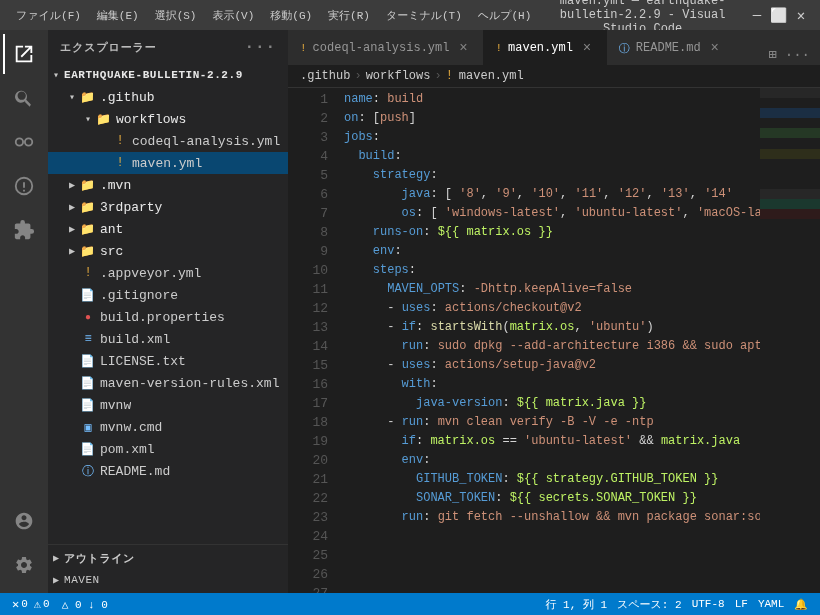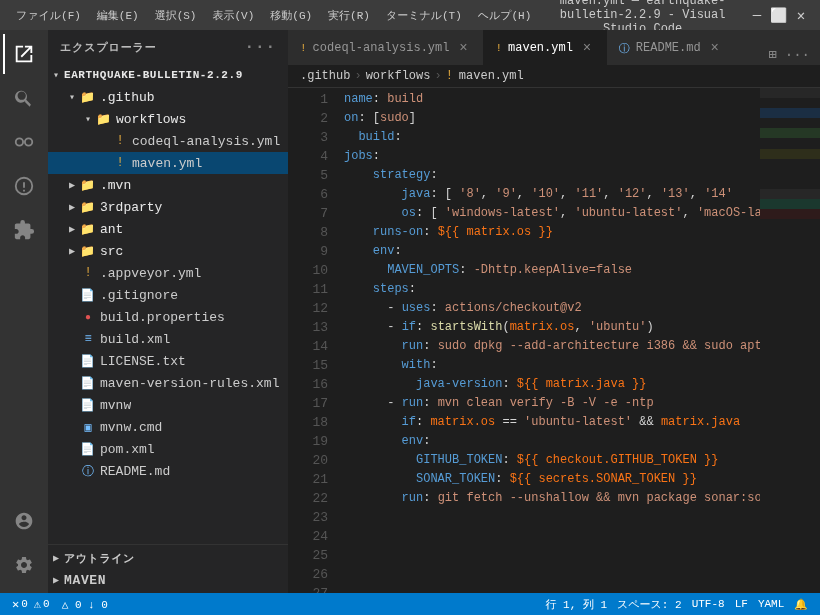--- a/index.html
+++ b/index.html
@@ -306,21 +306,21 @@
         #3a1a1a 24%, #3a1a1a 26%,
         transparent 26%
       );
     }
 
     
     .sy-key { color: #569cd6; }
     .sy-str { color: #ce9178; }
     .sy-op { color: #d4d4d4; }
     .sy-func { color: #dcdcaa; }
-    .sy-var { color: #f97316; }
+    .sy-var { color: #bef264; }
     .sy-punct { color: #d4d4d4; }
 
     
     .status-bar {
       height: 22px;
       background: #007acc;
       display: flex;
       align-items: center;
       padding: 0 8px;
       gap: 12px;
@@ -550,21 +550,21 @@
 
     </div>
 
     <div style="border-top:1px solid #333; padding:2px 0;">
       <div class="tree-item">
         <div class="tree-arrow">▶</div>
         <span class="tree-label" style="font-size:11px;font-weight:bold;text-transform:uppercase;letter-spacing:0.05em">アウトライン</span>
       </div>
       <div class="tree-item">
         <div class="tree-arrow">▶</div>
-        <span class="tree-label" style="font-size:13px;font-weight:bold;text-transform:uppercase;letter-spacing:0.05em">MAVEN</span>
+        <span class="tree-label" style="font-size:11px;font-weight:normal;text-transform:uppercase;letter-spacing:0.05em">MAVEN</span>
       </div>
     </div>
   </div>
 
   <div class="editor-area">
 
     <div class="tabs-bar">
       <div class="tab">
         <span class="tab-icon icon-exclaim" style="color:#e2a93e">!</span>
         <span>codeql-analysis.yml</span>
@@ -621,40 +621,41 @@
           <div>22</div>
           <div>23</div>
           <div>24</div>
           <div>25</div>
         <div>26</div>
           <div>27</div>
       </div>
       <div class="code-content">
         <span class="code-line"><span class="sy-key">name</span><span class="sy-op">:</span> <span class="sy-str">build</span></span>
         <span class="code-line"></span>
-        <span class="code-line"><span class="sy-key">on</span><span class="sy-op">:</span> <span class="sy-punct">[</span><span class="sy-str">sudo</span><span class="sy-punct">]</span></span>
+        <span class="code-line"><span class="sy-key">on</span><span class="sy-op">:</span> <span class="sy-punct">[</span><span class="sy-str">push</span><span class="sy-punct">]</span></span>
         <span class="code-line"></span>
+        <span class="code-line"><span class="sy-key">jobs</span><span class="sy-op">:</span></span>
         <span class="code-line">  <span class="sy-key">build</span><span class="sy-op">:</span></span>
-        <span class="code-line"><span class="sy-key">jobs</span><span class="sy-op">:</span></span>
         <span class="code-line">    <span class="sy-key">strategy</span><span class="sy-op">:</span></span>
         <span class="code-line">        <span class="sy-key">java</span><span class="sy-op">:</span> <span class="sy-punct">[</span> <span class="sy-str">'8'</span><span class="sy-op">,</span> <span class="sy-str">'9'</span><span class="sy-op">,</span> <span class="sy-str">'10'</span><span class="sy-op">,</span> <span class="sy-str">'11'</span><span class="sy-op">,</span> <span class="sy-str">'12'</span><span class="sy-op">,</span> <span class="sy-str">'13'</span><span class="sy-op">,</span> <span class="sy-str">'14'</span>   </span>
         <span class="code-line">        <span class="sy-key">os</span><span class="sy-op">:</span> <span class="sy-punct">[</span> <span class="sy-str">'windows-latest'</span><span class="sy-op">,</span> <span class="sy-str">'ubuntu-latest'</span><span class="sy-op">,</span> <span class="sy-str">'macOS-latest'</span> </span>
         <span class="code-line">    <span class="sy-key">runs-on</span><span class="sy-op">:</span> <span class="sy-var">${{ matrix.os }}</span></span>
         <span class="code-line">    <span class="sy-key">env</span><span class="sy-op">:</span></span>
+        <span class="code-line">    <span class="sy-key">steps</span><span class="sy-op">:</span></span>
         <span class="code-line">      <span class="sy-key">MAVEN_OPTS</span><span class="sy-op">:</span> <span class="sy-str">-Dhttp.keepAlive=false</span></span>
-        <span class="code-line">    <span class="sy-key">steps</span><span class="sy-op">:</span></span>
         <span class="code-line">      <span class="sy-op">-</span> <span class="sy-key">uses</span><span class="sy-op">:</span> <span class="sy-str">actions/checkout@v2</span></span>
         <span class="code-line">      <span class="sy-op">-</span> <span class="sy-key">if</span><span class="sy-op">:</span> <span class="sy-func">startsWith</span><span class="sy-op">(</span><span class="sy-var">matrix.os</span><span class="sy-op">,</span> <span class="sy-str">'ubuntu'</span><span class="sy-op">)</span></span>
         <span class="code-line">        <span class="sy-key">run</span><span class="sy-op">:</span> <span class="sy-str">sudo dpkg --add-architecture i386 &amp;&amp; sudo apt-get update &amp;&amp; su</span></span>
+        <span class="code-line">      <span class="sy-op">-</span> <span class="sy-key">uses</span><span class="sy-op">:</span> <span class="sy-str">actions/setup-java@v2</span></span>
         <span class="code-line">        <span class="sy-key">with</span><span class="sy-op">:</span></span>
         <span class="code-line">          <span class="sy-key">java-version</span><span class="sy-op">:</span> <span class="sy-var">${{ matrix.java }}</span></span>
         <span class="code-line">      <span class="sy-op">-</span> <span class="sy-key">run</span><span class="sy-op">:</span> <span class="sy-str">mvn clean verify -B -V -e -ntp</span></span>
         <span class="code-line">        <span class="sy-key">if</span><span class="sy-op">:</span> <span class="sy-var">matrix.os</span> <span class="sy-op">==</span> <span class="sy-str">'ubuntu-latest'</span> <span class="sy-op">&amp;&amp;</span> <span class="sy-var">matrix.java</span>  </span>
         <span class="code-line">        <span class="sy-key">env</span><span class="sy-op">:</span></span>
-        <span class="code-line">          <span class="sy-key">GITHUB_TOKEN</span><span class="sy-op">:</span> <span class="sy-var">${{ checkout.GITHUB_TOKEN }}</span></span>
+        <span class="code-line">          <span class="sy-key">GITHUB_TOKEN</span><span class="sy-op">:</span> <span class="sy-var">${{ strategy.GITHUB_TOKEN }}</span></span>
         <span class="code-line">          <span class="sy-key">SONAR_TOKEN</span><span class="sy-op">:</span> <span class="sy-var">${{ secrets.SONAR_TOKEN }}</span></span>
         <span class="code-line">        <span class="sy-key">run</span><span class="sy-op">:</span> <span class="sy-str">git fetch --unshallow &amp;&amp; mvn package sonar:sonar -Dsonar.host</span></span>
         <span class="code-line"></span>
       </div>
       <div class="minimap">
         <div class="minimap-content"></div>
       </div>
     </div>
 
   </div>

